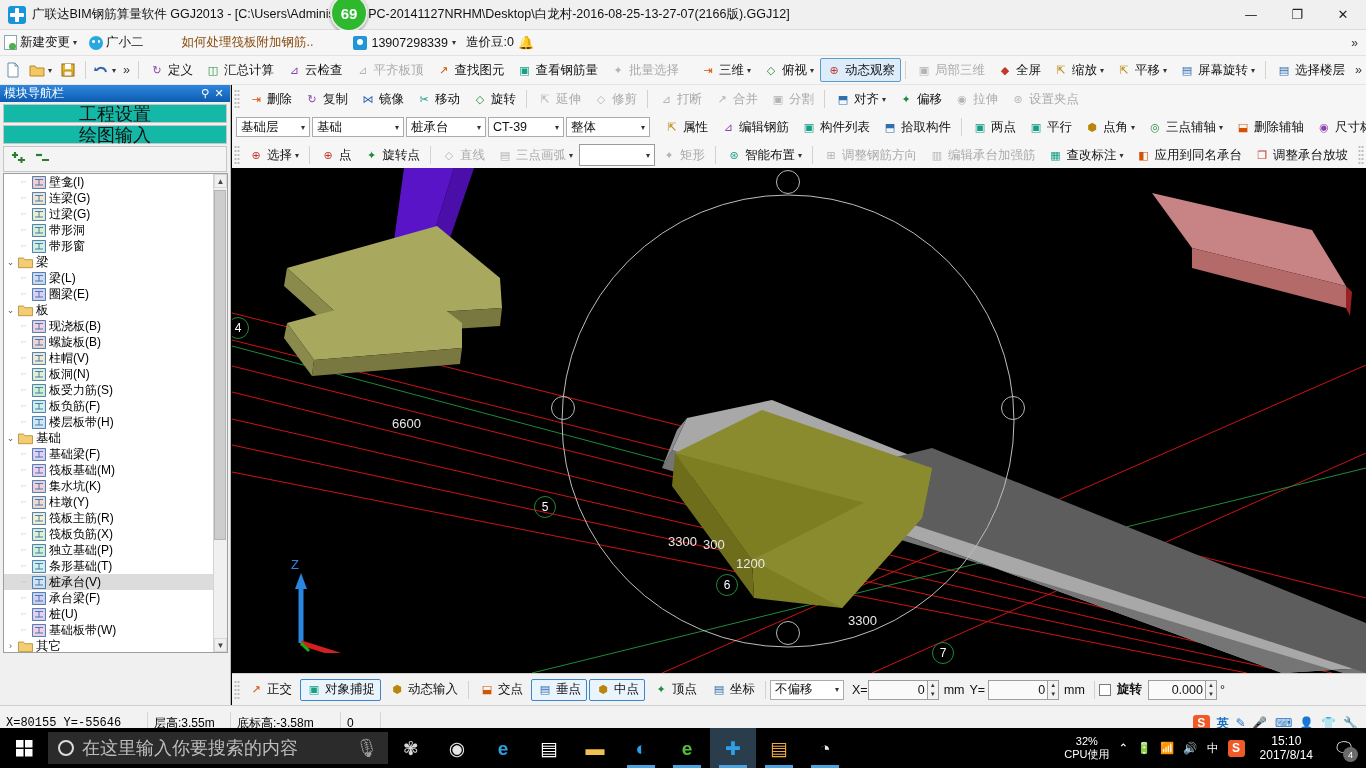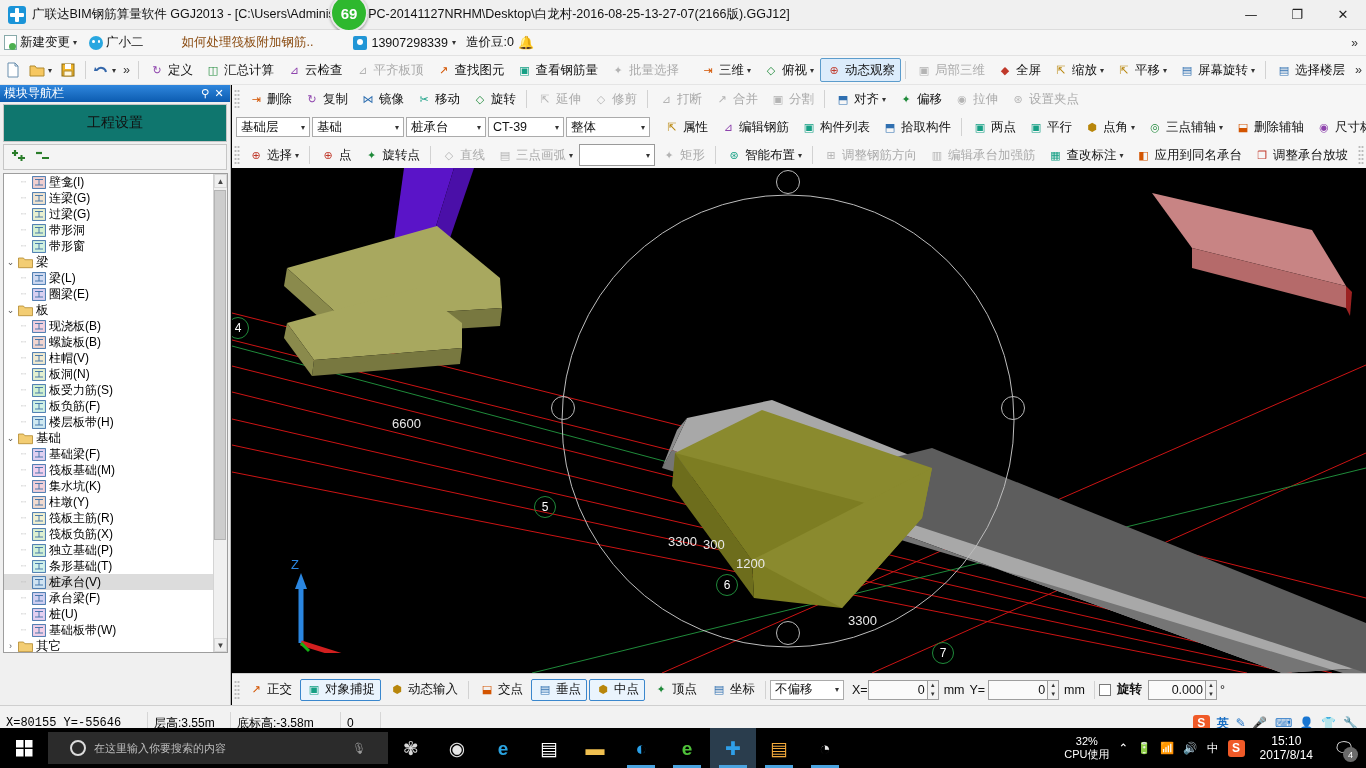--- a/index.html
+++ b/index.html
@@ -93,22 +93,22 @@
   .leftpanel { position:absolute; left:0; top:85px; width:231px; height:620px; background:#f0f0f0;
     border-right:1px solid #b9b9b9; }
   .lp-header {
     height:17px; background:#1a6fc4; color:#fff; font-size:12px;
     display:flex; align-items:center; padding:0 4px;
     background:linear-gradient(180deg,#2f86dd,#0c5cb0);
   }
   .lp-header .lbl { flex:1; white-space:nowrap; }
   .lp-header .act { width:14px; text-align:center; font-size:11px; }
   .lp-btn {
-    height:38px; margin:2px 3px; background:#0f766e; border:1px solid #c6c6c6;
-    display:flex; align-items:center; justify-content:center; font-size:14px; color:#111;
+    height:19px; margin:2px 3px; background:#14b8a6; border:1px solid #c6c6c6;
+    display:flex; align-items:center; justify-content:center; font-size:18px; color:#111;
   }
   .lp-tools {
     height:26px; margin:2px 3px; background:#f4f4f4; border:1px solid #c6c6c6;
     display:flex; align-items:center; gap:8px; padding-left:6px;
   }
   .tree-wrap {
     position:absolute; left:3px; top:88px; width:225px; height:480px;
     background:#fff; border:1px solid #9e9e9e; overflow:hidden;
   }
   .tree { position:absolute; left:0; top:0; right:14px; bottom:0; overflow:hidden; }
@@ -171,21 +171,21 @@
   .taskbar { position:absolute; left:0; top:728px; width:1366px; height:40px; background:#000;
     display:flex; align-items:center; }
   .start { width:48px; height:40px; display:flex; align-items:center; justify-content:center; }
   .win-logo { width:17px; height:17px;
     background:
       linear-gradient(#fff,#fff) 0 0/7.5px 7.5px no-repeat,
       linear-gradient(#fff,#fff) 9.5px 0/7.5px 7.5px no-repeat,
       linear-gradient(#fff,#fff) 0 9.5px/7.5px 7.5px no-repeat,
       linear-gradient(#fff,#fff) 9.5px 9.5px/7.5px 7.5px no-repeat; }
   .searchbox { width:340px; height:32px; background:#2b2b2b; display:flex; align-items:center;
-    gap:8px; padding:0 22px; color:#bdbdbd; font-size:11px; }
+    gap:8px; padding:0 10px; color:#bdbdbd; font-size:18px; }
   .cortana { width:16px;height:16px;border:2px solid #dcdcdc;border-radius:50%; }
   .tbapp { width:46px; height:40px; display:flex; align-items:center; justify-content:center;
     position:relative; }
   .tbapp.active { background:#2a3d4d; }
   .tbapp.active::after, .tbapp.run::after { content:""; position:absolute; bottom:0; left:9px;
     width:28px; height:3px; background:#4aa3df; }
   .tray { margin-left:auto; display:flex; align-items:center; gap:9px; color:#fff;
     font-size:11.5px; padding-right:6px; }
   .clock { text-align:center; line-height:14px; font-size:12px; color:#fff; padding:0 6px; }
   .notif { width:32px;height:40px;display:flex;align-items:center;justify-content:center;position:relative;}
@@ -347,20 +347,21 @@
     <div class="tbtn" style="padding:1px 3px;color:#333;">»</div>
   </div>
 
   <div class="leftpanel">
     <div class="lp-header">
       <span class="lbl">模块导航栏</span>
       <span class="act">⚲</span>
       <span class="act">✕</span>
     </div>
     <div class="lp-btn">工程设置</div>
+    <div class="lp-btn">绘图输入</div>
     <div class="lp-tools">
       <span class="ico">
         <svg width="18" height="14" viewBox="0 0 18 14">
             <path d="M2 4h6M5 1v6" stroke="#2a7d2a" stroke-width="2.2"></path>
             <path d="M8 9h7M11.5 6v6" stroke="#2a7d2a" stroke-width="2"></path>
           </svg>
       </span>
       <span class="ico">
         <svg width="18" height="14" viewBox="0 0 18 14">
             <path d="M2 4h6" stroke="#2a7d2a" stroke-width="2.2"></path>

